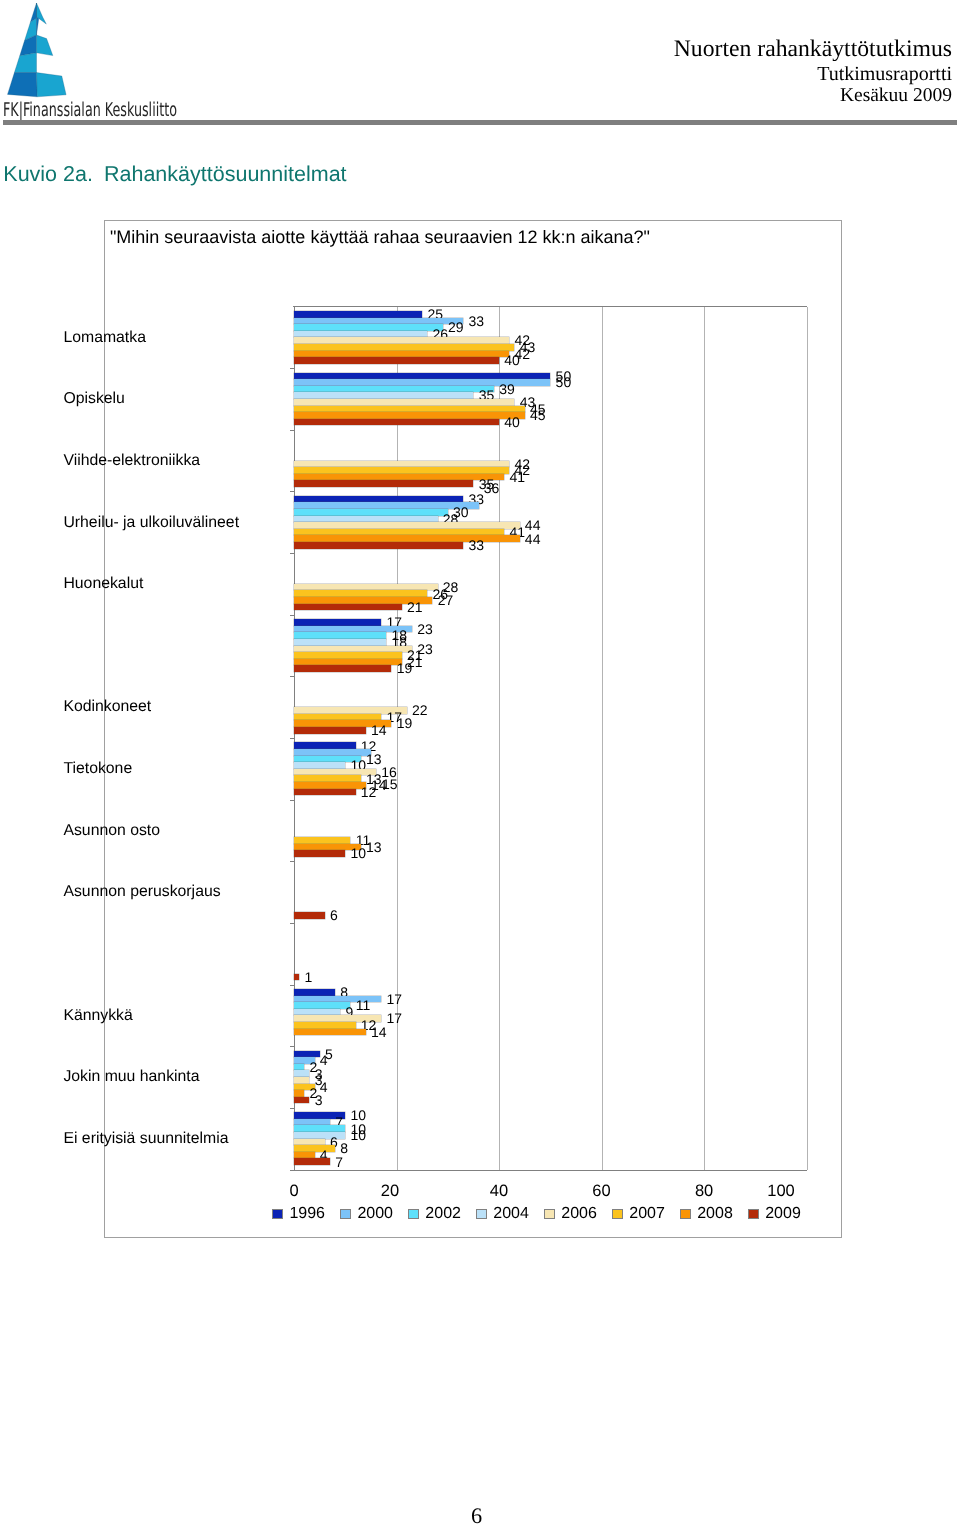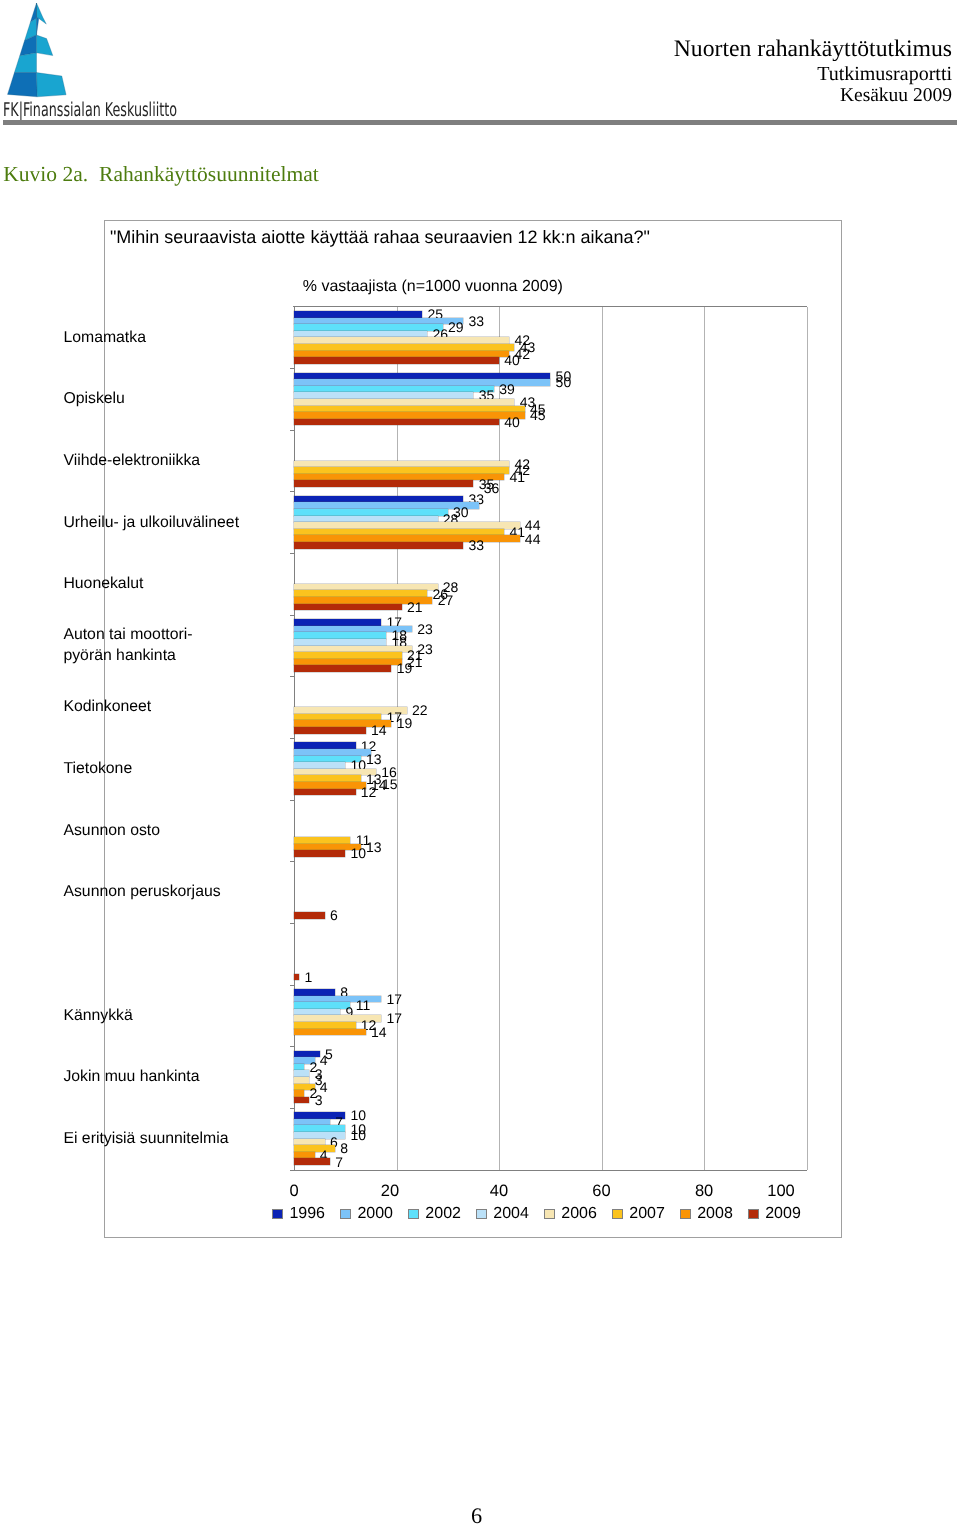--- a/index.html
+++ b/index.html
@@ -13,22 +13,22 @@
   #hdr-logo-text { position:absolute; left:3px; top:98px; width:180px; height:24px; }
   #hdr-title   { position:absolute; right:8px; top:37.6px; font-family:"Liberation Serif", serif;
                  font-size:23.7px; font-weight:400; color:#000; line-height:23.7px; }
   #hdr-sub     { position:absolute; right:8px; top:63.9px; font-family:"Liberation Serif", serif;
                  font-size:20px; font-weight:400; color:#000; line-height:20px; }
   #hdr-date    { position:absolute; right:8px; top:86.4px; font-family:"Liberation Serif", serif;
                  font-size:19.5px; font-weight:400; color:#000; line-height:19.5px; }
   #hdr-rule    { position:absolute; left:3px; top:120px; width:954px; height:5px; background:#7f7f7f; }
 
   
-  #fig-caption { position:absolute; left:3.3px; top:163.7px; font-family:Liberation Serif, serif;
-                 font-size:21.5px; line-height:21.5px; color:#4d7c0f; white-space:nowrap; }
+  #fig-caption { position:absolute; left:3.3px; top:163.7px; font-family:Liberation Sans, sans-serif;
+                 font-size:21.5px; line-height:21.5px; color:#0f766e; white-space:nowrap; }
   #fig-caption .num { margin-right:11px; }
 
   
   #chart-box { position:absolute; left:104px; top:220px; width:738px; height:1018px;
                border:1px solid #a0a0a0; background:#fff; }
   #chart-title { position:absolute; left:4.9px; top:6.7px; font-size:18px; line-height:18px;
                  color:#000; font-family:"Liberation Sans", sans-serif; }
   #chart-subtitle { position:absolute; left:0; top:58.3px; width:655.6px; text-align:center;
                     font-size:16px; line-height:16px; color:#000; }
 
@@ -98,21 +98,20 @@
 <div id="hdr-sub">Tutkimusraportti</div>
 <div id="hdr-date">Kesäkuu 2009</div>
 <div class="abs" id="hdr-rule"></div>
 
 <div id="fig-caption">
   <span class="num">Kuvio 2a.</span><span>Rahankäyttösuunnitelmat</span>
 </div>
 
 <div class="abs" id="chart-box">
   <div id="chart-title">"Mihin seuraavista aiotte käyttää rahaa seuraavien 12 kk:n aikana?"</div>
-  <div id="chart-subtitle">% vastaajista (n=1000 vuonna 2009)</div>
   <div id="plot">
       <div class="plot-top"></div>
       <div class="axis-bottom"></div>
       <div class="axis-left"></div>
       <div class="gridline" style="left: 102.52px;"></div>
       <div class="gridline" style="left: 205.04px;"></div>
       <div class="gridline" style="left: 307.56px;"></div>
       <div class="gridline" style="left: 410.08px;"></div>
       <div class="gridline" style="left: 512.6px;"></div>
       <div class="tick" style="top: 61.6429px;"></div>
@@ -193,24 +192,20 @@
       </div>
       <div class="bar" style="left: 0px; width: 143.528px; top: 277.393px; background: rgb(247, 230, 179);"></div>
       <div class="dlabel" style="left: 148.828px; top: 273.493px;">28</div>
       <div class="bar" style="left: 0px; width: 133.276px; top: 283.993px; background: rgb(251, 195, 30);"></div>
       <div class="dlabel" style="left: 138.576px; top: 280.093px;">26</div>
       <div class="bar" style="left: 0px; width: 138.402px; top: 290.593px; background: rgb(249, 148, 6);"></div>
       <div class="dlabel" style="left: 143.702px; top: 286.693px;">27</div>
       <div class="bar" style="left: 0px; width: 107.646px; top: 297.193px; background: rgb(179, 43, 9);"></div>
       <div class="dlabel" style="left: 112.946px; top: 293.293px;">21</div>
       <div class="tick" style="top: 369.857px;"></div>
-      <div class="catlabel" style="top: 318.936px;">
-        <div>Auton tai moottori-</div>
-        <div>pyörän hankinta</div>
-      </div>
       <div class="bar" style="left: 0px; width: 87.142px; top: 312.636px; background: rgb(11, 35, 181);"></div>
       <div class="dlabel" style="left: 92.442px; top: 308.736px;">17</div>
       <div class="bar" style="left: 0px; width: 117.898px; top: 319.236px; background: rgb(124, 195, 248);"></div>
       <div class="dlabel" style="left: 123.198px; top: 315.336px;">23</div>
       <div class="bar" style="left: 0px; width: 92.268px; top: 325.836px; background: rgb(94, 224, 250);"></div>
       <div class="dlabel" style="left: 97.568px; top: 321.936px;">18</div>
       <div class="bar" style="left: 0px; width: 92.268px; top: 332.436px; background: rgb(187, 225, 248);"></div>
       <div class="dlabel" style="left: 97.568px; top: 328.536px;">18</div>
       <div class="bar" style="left: 0px; width: 117.898px; top: 339.036px; background: rgb(247, 230, 179);"></div>
       <div class="dlabel" style="left: 123.198px; top: 335.136px;">23</div>

